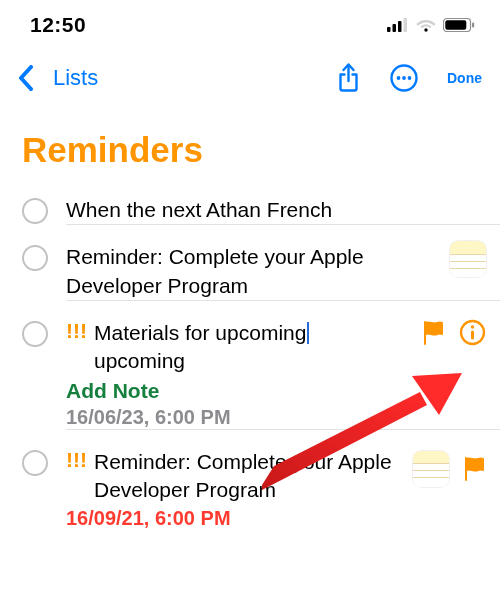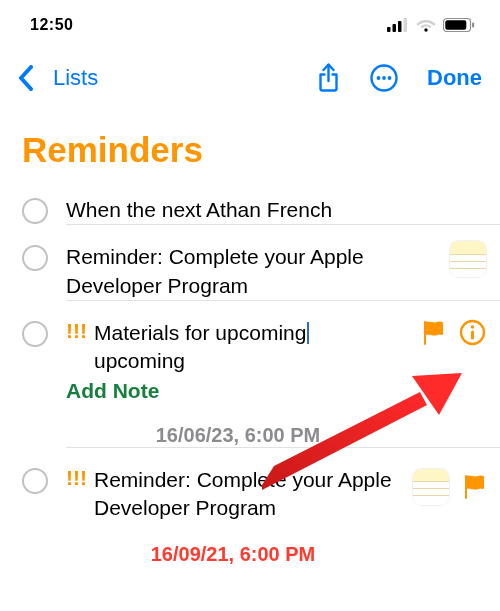--- a/index.html
+++ b/index.html
@@ -11,33 +11,33 @@
       overflow: hidden;
       position: relative;
     }
     .status-bar {
       height: 50px;
       display: flex;
       justify-content: space-between;
       align-items: center;
       padding: 0 25px 0 30px;
     }
-    .time { font-size: 16px; font-weight: 700; letter-spacing: 0.5px; }
+    .time { font-size: 21px; font-weight: 700; letter-spacing: 0.5px; }
     .sicons { display: flex; align-items: center; gap: 7px; }
     .nav-bar {
       height: 55px;
       display: flex;
       align-items: center;
       padding: 0 18px;
     }
     .back { display: flex; align-items: center; gap: 2px; color: #007aff; font-size: 22px; font-weight: 500; }
     .nav-spacer { flex: 1; }
     .nav-right { display: flex; align-items: center; gap: 28px; }
     .nav-right .icon-btn { color: #007aff; }
-    .done { color: #007aff; font-size: 22px; font-weight: 700; }
+    .done { color: #007aff; font-size: 14px; font-weight: 700; }
     .title {
       font-size: 35px;
       font-weight: 800;
       color: #ff9500;
       padding: 25px 22px 24px 22px;
       letter-spacing: 0px;
     }
     .items { padding: 0 0 0 22px; }
     .row {
       display: flex;
@@ -57,21 +57,21 @@
       padding-bottom: 0;
       border-bottom: 1px solid #e2e2e4;
       padding-right: 16px;
       padding-top: 2px;
     }
     .row.last .content { border-bottom: none; }
     .line1 { display: flex; align-items: flex-start; }
     .priority { color: #ff9500; font-size: 21px; font-weight: 700; margin-right: 7px; }
     .text { font-size: 21px; color: #000; line-height: 1.35; flex: 1; }
     .addnote { color: #15803d; font-size: 21px; font-weight: 600; margin-top: 3px; }
-    .datetime { color: #8c8c90; font-size: 20px; font-weight: 600; margin-top: 21px; text-align: center; }
+    .datetime { color: #8c8c90; font-size: 20px; font-weight: 600; margin-top: 3px; }
     .datetime.overdue { color: #ff3b30; font-weight: 700; }
     .row-actions { position: absolute; top: 2px; right: 14px; display: flex; align-items: center; gap: 14px; }
     .notes-icon {
       width: 36px; height: 36px; border-radius: 8px;
       background: linear-gradient(#fff6c6 0 35%, #fff 35% 100%);
       position: relative; overflow: hidden;
       box-shadow: 0 0 0 0.5px rgba(0,0,0,.12);
     }
     .notes-icon::after {
       content: "";

